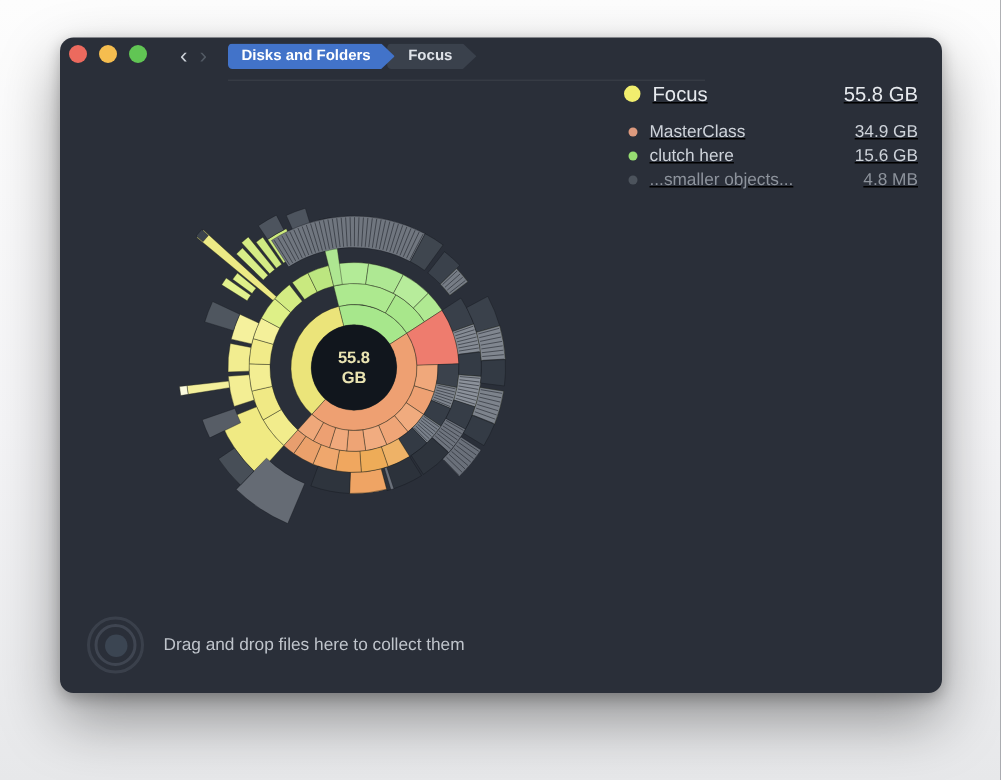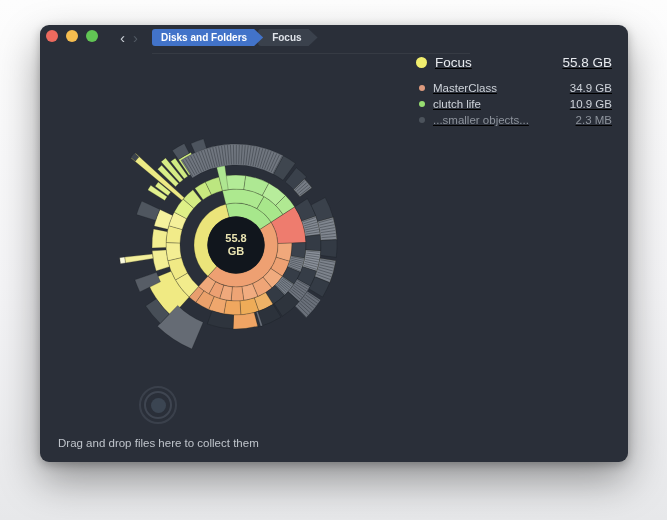--- a/index.html
+++ b/index.html
@@ -30,21 +30,21 @@
   .legend{position:absolute;right:16px;top:26px;width:196px;text-decoration:underline;}
   .legend-row{display:flex;align-items:center;}
   .legend-row.focus{height:22px;margin-bottom:7px;font-size:13.5px;color:#e7eaee;}
   .legend-row.item{height:16px;font-size:11.5px;color:#ced3da;}
   .legend-row.item.dim{color:#8d939c;text-align:center;}
   .bullet{border-radius:50%;flex:0 0 auto;margin-right:8px;}
   .bullet.big{width:11px;height:11px;}
   .bullet.small{width:6px;height:6px;margin-left:3px;}
   .legend-value{margin-left:auto;}
   .legend-row.focus .legend-value{font-size:13.5px;color:#e7eaee;}
-  .dropzone{position:absolute;left:18px;bottom:13px;display:flex;align-items:center;gap:13px;flex-direction:column;}
+  .dropzone{position:absolute;left:18px;bottom:13px;display:flex;align-items:center;gap:13px;}
   .dz-icon{width:34px;height:34px;border-radius:50%;
     border:2px solid rgba(125,135,150,.20);display:flex;align-items:center;justify-content:center;}
   .dz-mid{width:24px;height:24px;border-radius:50%;border:2px solid rgba(125,135,150,.26);
     display:flex;align-items:center;justify-content:center;}
   .dz-core{width:15px;height:15px;border-radius:50%;background:#3b4552;}
   .dz-text{font-size:11.5px;color:#bfc4cb;}
 </style>
 </head>
 <body>
 
@@ -283,27 +283,27 @@
         <span class="legend-value">55.8 GB</span>
       </div>
       <div id="legend-items">
           <div class="legend-row item">
             <span class="bullet small" style="background: rgb(221, 154, 126);"></span>
             <span>MasterClass</span>
             <span class="legend-value">34.9 GB</span>
           </div>
           <div class="legend-row item">
             <span class="bullet small" style="background: rgb(151, 221, 113);"></span>
-            <span>clutch life</span>
-            <span class="legend-value">10.9 GB</span>
+            <span>clutch here</span>
+            <span class="legend-value">15.6 GB</span>
           </div>
           <div class="legend-row item dim">
             <span class="bullet small" style="background: rgb(76, 83, 92);"></span>
             <span>...smaller objects...</span>
-            <span class="legend-value">2.3 MB</span>
+            <span class="legend-value">4.8 MB</span>
           </div>
         </div>
     </div>
 
     <div class="dropzone">
       <div class="dz-icon">
         <div class="dz-mid">
           <div class="dz-core"></div>
         </div>
       </div>

